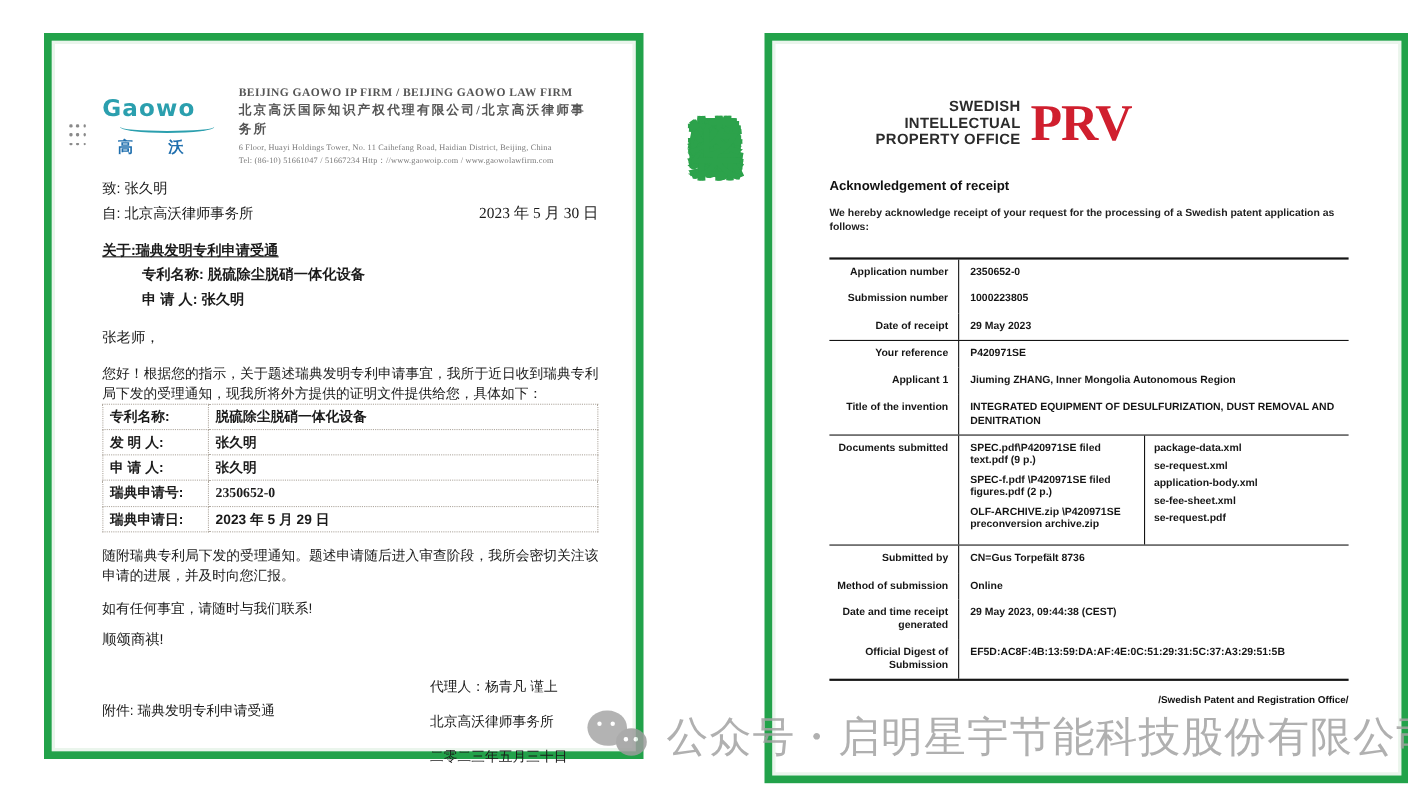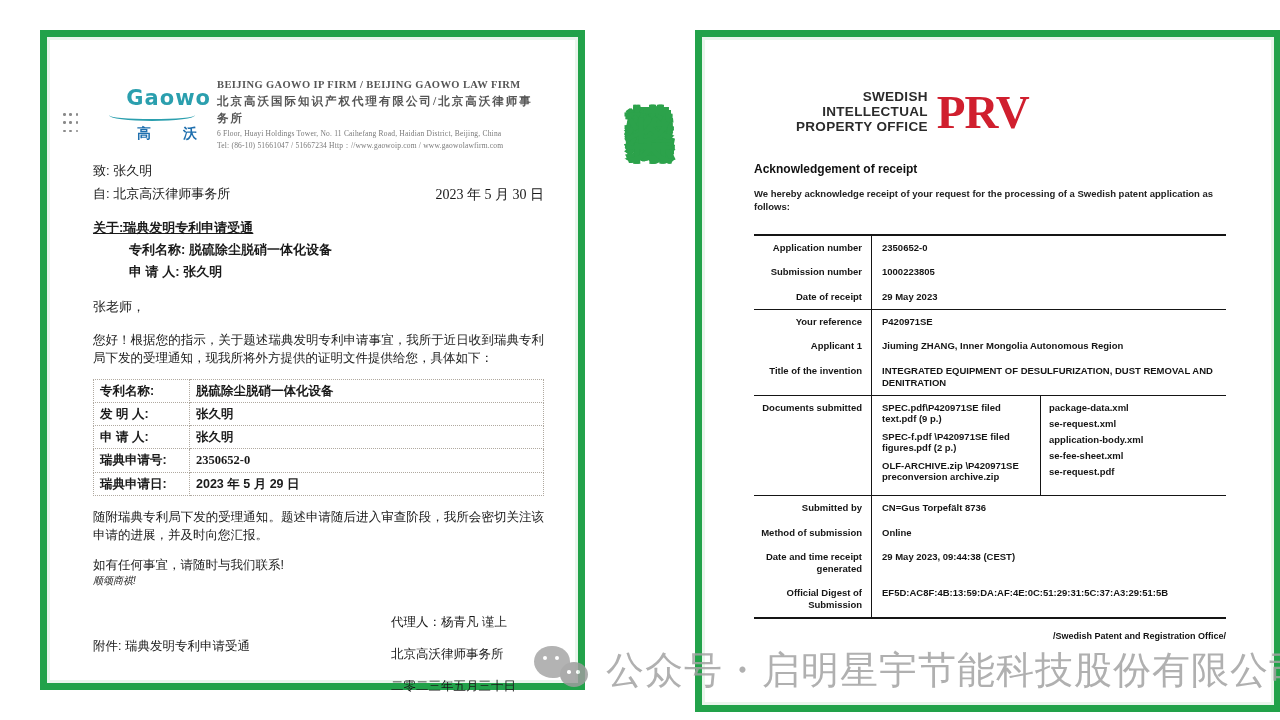--- a/index.html
+++ b/index.html
@@ -10,21 +10,21 @@
   
   .doc-frame { position:absolute; background:#fff; border:7px solid #22a24a;
                box-shadow: inset 0 0 0 3px #eaf5ec; }
   .doc-left  { left:40px;  top:30px; width:545px; height:660px; }
   .doc-right { left:695px; top:30px; width:586px; height:682px; }
 
   
   .letter { position:relative; width:100%; height:100%;
             padding:40px 34px 20px 46px; font-size:12.5px; color:#1a1a1a; line-height:1.45; }
   .letter-header { display:flex; align-items:flex-start; margin-bottom:10px; }
-  .gaowo-logo { width:118px; padding-top:6px; flex:none; text-align:right; }
+  .gaowo-logo { width:118px; padding-top:6px; flex:none; text-align:left; }
   .gaowo-en { color:#2b9fae; font-weight:bold; font-size:21px; letter-spacing:1px;
               font-family:"DejaVu Sans", sans-serif; }
   .gaowo-arc { width:86px; height:8px; margin:0 auto;
                border-bottom:2px solid #2b9fae; border-radius:0 0 70% 70%/0 0 100% 100%; }
   .gaowo-cn { color:#1f6fae; font-weight:bold; font-size:14px; letter-spacing:14px;
               margin-top:2px; text-indent:14px; }
   .firm-head { flex:1; padding-left:6px; font-family:"Liberation Serif", serif; color:#5a5a5a; }
   .firm-line1 { font-weight:bold; font-size:10.5px; letter-spacing:.4px; color:#555; }
   .firm-line2 { font-weight:bold; font-size:11.5px; letter-spacing:2px; color:#555; margin-top:1px; }
   .firm-line3, .firm-line4 { font-size:7.5px; color:#787878; margin-top:2px; letter-spacing:.2px; }
@@ -37,29 +37,29 @@
   .from-line { display:flex; justify-content:space-between; font-size:13px; margin-top:4px; }
   .letter-date { font-family:"Liberation Serif", serif; font-size:14px; }
 
   .subject-block { margin-top:14px; font-weight:bold; font-size:13px; }
   .subject-main { text-decoration:underline; }
   .subject-sub { margin-left:36px; margin-top:3px; }
 
   .salutation { margin-top:16px; font-size:13px; }
   .body-par { margin-top:14px; font-size:12.5px; text-align:justify; }
 
-  .info-table { margin-top:12px; width:100%; border:1px dotted #b0a9a0; border-collapse:collapse; }
+  .info-table { width:100%; border:1px dotted #b0a9a0; border-collapse:collapse; }
   .info-table td { border:1px dotted #b0a9a0; font-weight:bold; font-size:12.5px;
                    padding:2px 6px; height:21px; }
   .info-table td.lbl { width:96px; }
   .info-table td.num { font-family:"Liberation Serif", serif; }
 
   .follow-par { margin-top:12px; font-size:12.5px; text-align:justify; }
   .contact-line { margin-top:12px; font-size:12.5px; }
-  .closing-line { font-size:10px;font-style:italic; }
+  .closing-line { margin-top:10px; font-size:13px; }
 
   .sign-block { margin-top:24px; margin-left:298px; font-size:12.5px; }
   .sign-block div { margin-bottom:14px; }
   .attachment-line { position:absolute; left:46px; bottom:28px; font-size:12.5px; }
 
   
   .prv { position:relative; width:100%; height:100%; padding:48px 48px 16px 52px;
          color:#111; }
   .prv-logo { display:flex; align-items:center; margin-left:42px; margin-top:4px; }
   .prv-office { text-align:right; font-weight:bold; font-size:13.5px; line-height:1.12;

